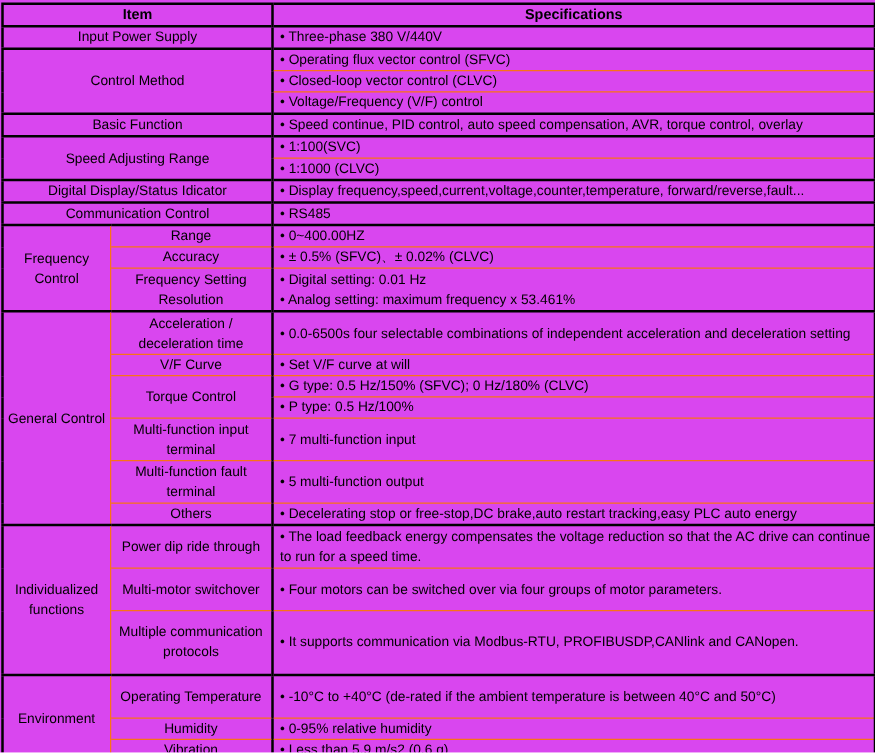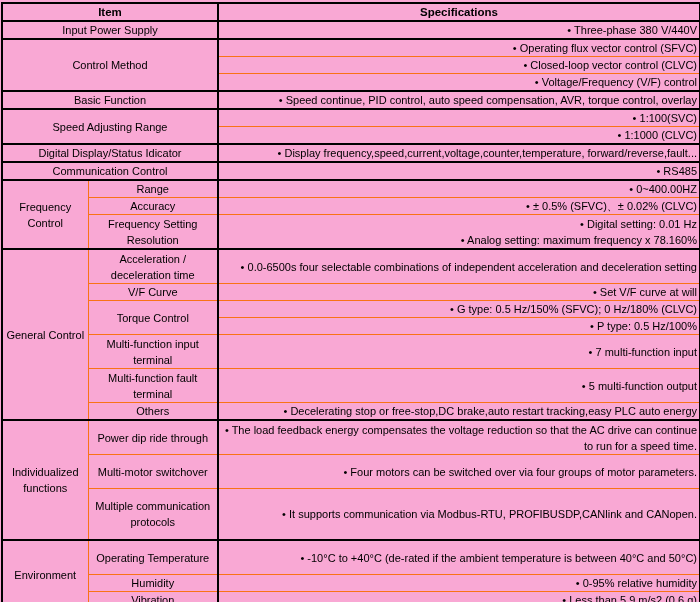--- a/index.html
+++ b/index.html
@@ -1,36 +1,36 @@
 <!DOCTYPE html>
 <html><head>
 <meta charset="utf-8">
 <style>
   html,body{margin:0;padding:0;background:#ffffff;}
   .screen{
-    width:700px;height:602px;overflow:hidden;background:#f9a8d4;
+    width:700px;height:602px;overflow:hidden;background:#d946ef;
     font-family:"Liberation Sans", sans-serif;color:#000;
     box-sizing:border-box;padding:2px 1px 0 1px;
   }
   table.spec{
     border-collapse:collapse;table-layout:fixed;width:698px;
     border:2px solid #000;
   }
   col.c-group{width:86px;}
   col.c-sub{width:130px;}
   col.c-spec{width:482px;}
   th,td{
     border:1px solid #f97316;
     font-size:11px;line-height:16px;
     padding:0;vertical-align:middle;
     overflow:hidden;
   }
   th{font-size:11.5px;font-weight:bold;text-align:center;height:16px;}
   td.item{text-align:center;padding:0 0;}
-  td.spec{text-align:right;padding:0 2px 0 5px;white-space:nowrap;}
+  td.spec{text-align:left;padding:0 2px 0 5px;white-space:nowrap;}
   td.spec.wrap{white-space:normal;}
   td.spec .line{white-space:nowrap;}
   .speccol{border-left:2px solid #000;}
   tr.gt > th, tr.gt > td{border-top:2px solid #000;}
   tr.rh1 > td{height:16px;}
   tr.rh2 > td{height:33px;}
   tr.rh3 > td{height:50px;}
 </style>
 </head>
 <body>
@@ -94,21 +94,21 @@
       <td class="spec speccol">• 0~400.00HZ</td>
     </tr>
     <tr class="rh1">
       <td class="item">Accuracy</td>
       <td class="spec speccol">• ± 0.5% (SFVC)、± 0.02% (CLVC)</td>
     </tr>
     <tr class="rh2">
       <td class="item">Frequency Setting Resolution</td>
       <td class="spec speccol">
         <div class="line">• Digital setting: 0.01 Hz</div>
-        <div class="line">• Analog setting: maximum frequency x 78.160%</div>
+        <div class="line">• Analog setting: maximum frequency x 53.461%</div>
       </td>
     </tr>
 
     <tr class="gt rh2">
       <td rowspan="7" class="item">General Control</td>
       <td class="item">Acceleration / deceleration time</td>
       <td class="spec speccol wrap">• 0.0-6500s four selectable combinations of independent acceleration and deceleration setting</td>
     </tr>
     <tr class="rh1">
       <td class="item">V/F Curve</td>

